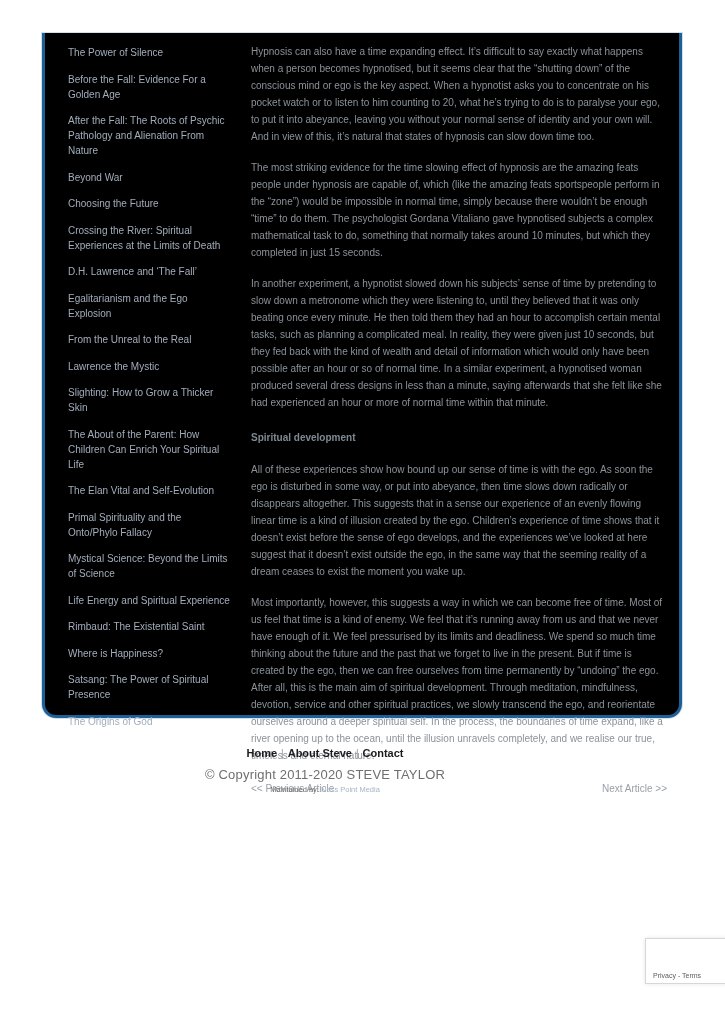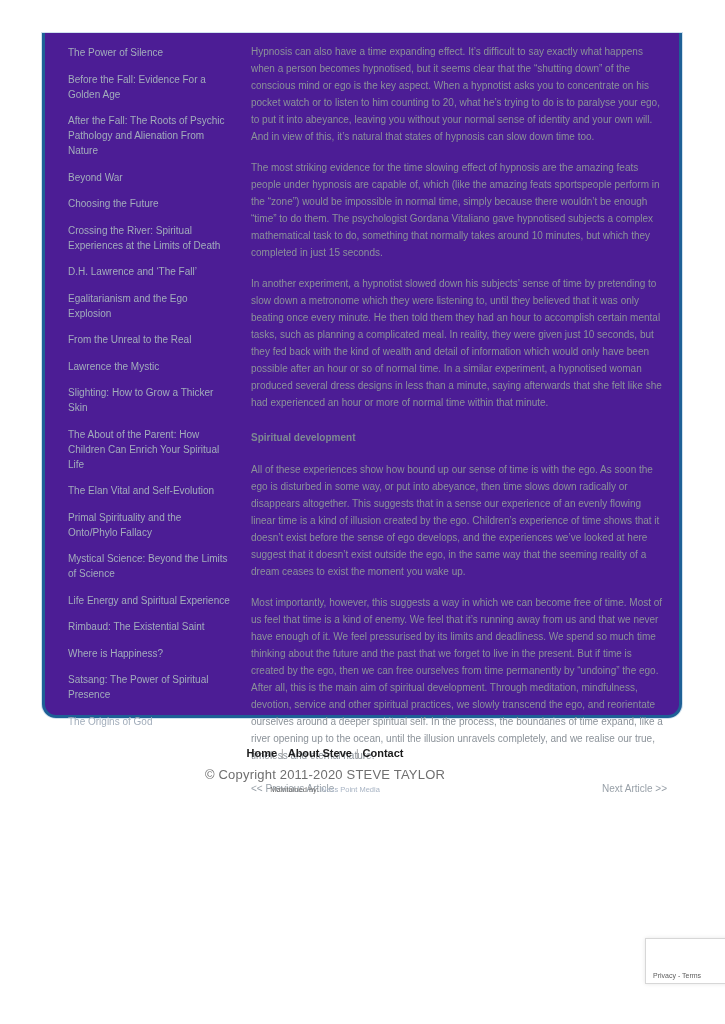--- a/index.html
+++ b/index.html
@@ -17,21 +17,21 @@
   .content-box {
     position: absolute;
     left: 42px;
     top: 33px;
     width: 640px;
     height: 685px;
     box-sizing: border-box;
     border: 3px solid #1e6096;
     border-top: none;
     border-radius: 0 0 14px 14px;
-    background: #4c1d95;
+    background: #000000;
     box-shadow: 0 0 0 1px rgba(120,170,205,0.35);
   }
   .box-inner {
     display: flex;
     padding: 8px 12px 0 23px;
     box-sizing: border-box;
   }
   .sidebar {
     width: 163px;
     margin-right: 20px;

